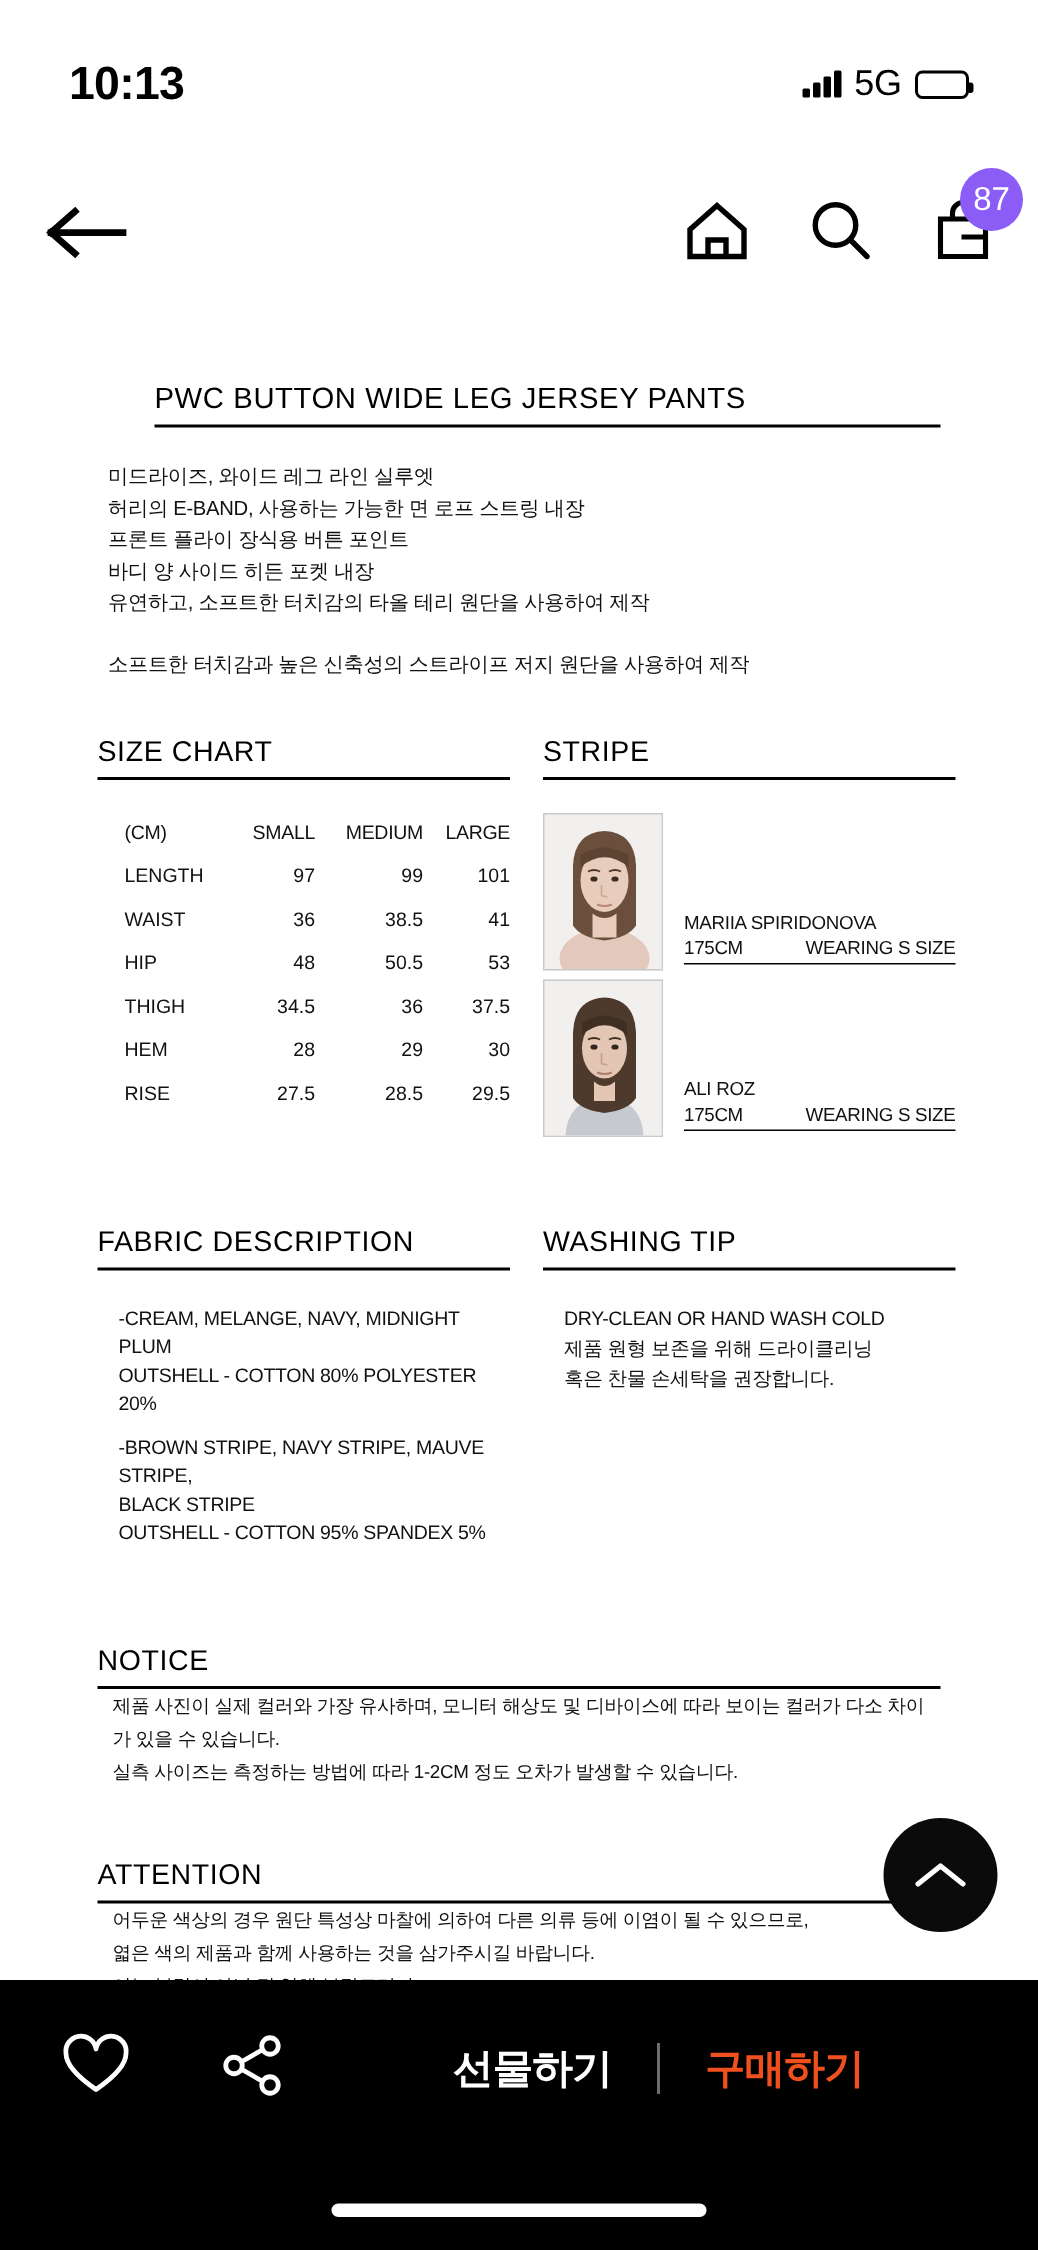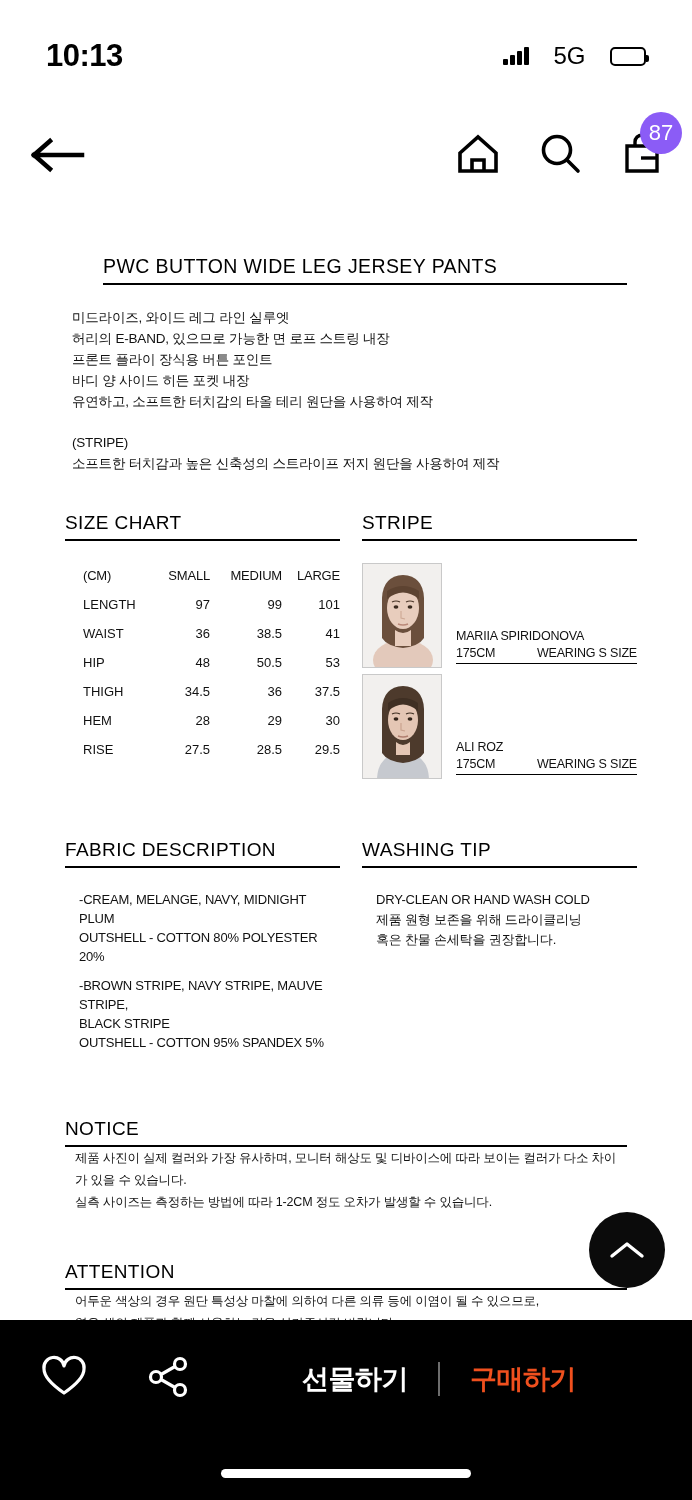--- a/index.html
+++ b/index.html
@@ -12,21 +12,21 @@
   }
   .phone { position:relative; width:692px; height:1500px; background:#fff; }
 
   
   .statusbar {
     position:absolute; top:0; left:0; width:692px; height:100px;
     display:flex; align-items:center; justify-content:space-between;
     padding:0 46px 0 46px;
   }
   .clock { font-size:31px; font-weight:600; letter-spacing:-0.5px; color:#000; margin-top:12px; }
-  .status-right { display:flex; align-items:center; gap:25px; margin-top:12px; }
+  .status-right { display:flex; align-items:center; gap:9px; margin-top:12px; }
   .bars { display:flex; align-items:flex-end; gap:2.5px; height:18px; }
   .bars i { display:block; width:4.5px; background:#000; border-radius:1px; }
   .bars i:nth-child(1){ height:6px; }
   .bars i:nth-child(2){ height:10px; }
   .bars i:nth-child(3){ height:14px; }
   .bars i:nth-child(4){ height:18px; }
   .net { font-size:24px; font-weight:500; color:#000; letter-spacing:-0.3px; }
   .battery { position:relative; width:36px; height:19px; border:2px solid #000; border-radius:5px; padding:1.5px; }
   .battery .fill { background:#000; height:100%; border-radius:2px; }
   .battery:after { content:""; position:absolute; right:-5px; top:6px; width:3px; height:7px; background:#000; border-radius:0 2px 2px 0; }
@@ -175,26 +175,25 @@
   </div>
 
   <div class="content">
 
     <div class="title-block">
       <div class="sec-head sec-rule">PWC BUTTON WIDE LEG JERSEY PANTS</div>
     </div>
 
     <div class="desc">
       <p>미드라이즈, 와이드 레그 라인 실루엣</p>
-      <p>허리의 E-BAND, 있으므로 가능한 면 로프 스트링 내장</p>
+      <p>허리의 E-BAND, 사용하는 가능한 면 로프 스트링 내장</p>
       <p>프론트 플라이 장식용 버튼 포인트</p>
       <p>바디 양 사이드 히든 포켓 내장</p>
       <p>유연하고, 소프트한 터치감의 타올 테리 원단을 사용하여 제작</p>
       <div class="gap"></div>
-      <p>(STRIPE)</p>
       <p>소프트한 터치감과 높은 신축성의 스트라이프 저지 원단을 사용하여 제작</p>
     </div>
 
     <div class="two-col">
       <div class="col-left">
         <div class="sec-head sec-rule">SIZE CHART</div>
         <table class="sizetable">
           <thead>
             <tr>
               <th class="lbl">(CM)</th>

